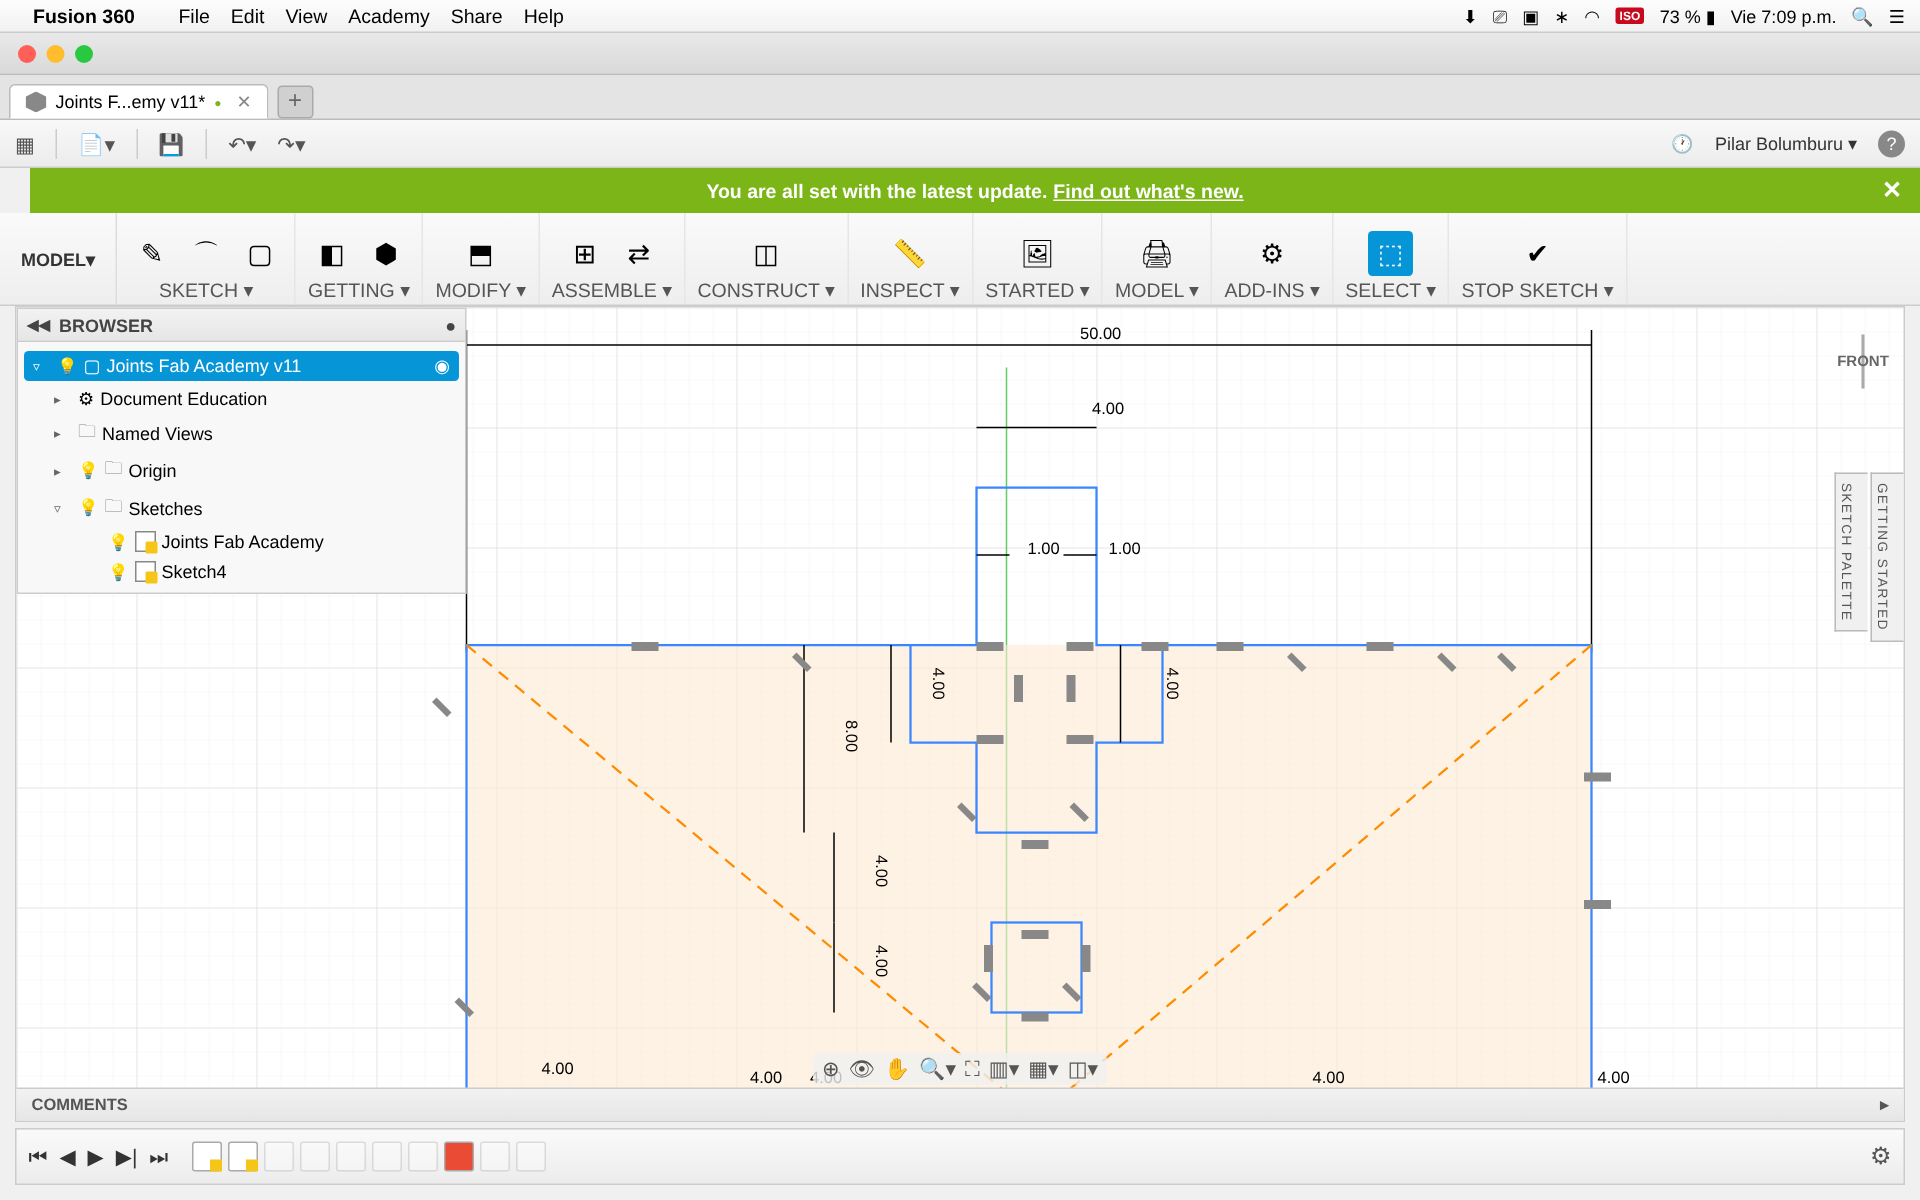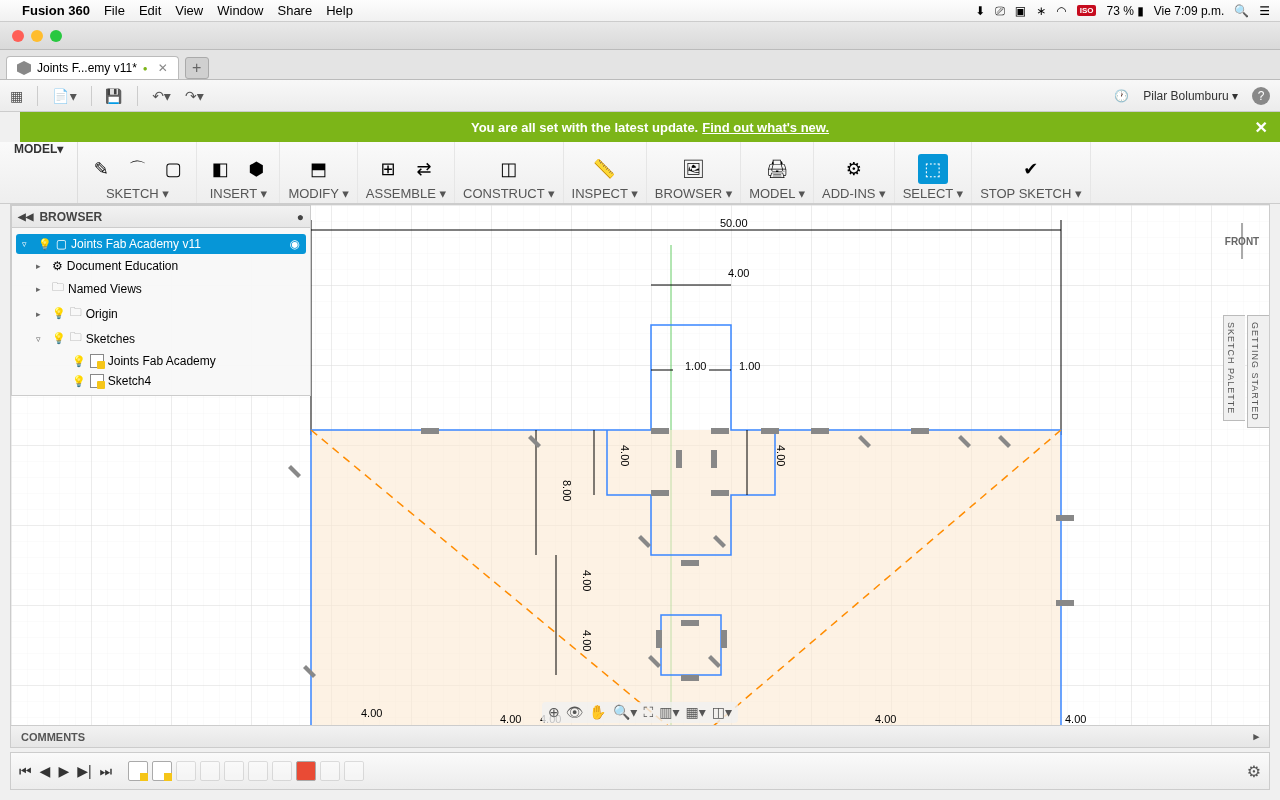--- a/index.html
+++ b/index.html
@@ -1,19 +1,19 @@
 <!DOCTYPE html>
 <html><head>
 <meta charset="utf-8">
 <style>
 * { margin: 0; padding: 0; box-sizing: border-box; font-family: -apple-system, "Helvetica Neue", Arial, sans-serif; }
 body { width: 1280px; height: 800px; overflow: hidden; background: #f0f0f0; position: relative; }
 .menubar { height: 22px; background: linear-gradient(#fdfdfd,#f1f1f1); display: flex; align-items: center; padding: 0 10px; font-size: 13px; border-bottom: 1px solid #ccc; }
 .menubar .apple { font-size: 14px; margin-right: 12px; }
-.menubar .app { font-weight: 600; margin-right: 14px; }
+.menubar .app { font-weight: 600; margin-right: 29px; }
 .menubar .m { margin-right: 14px; cursor: default; }
 .menubar .right { margin-left: auto; display: flex; align-items: center; gap: 10px; font-size: 12px; }
 .menubar .flag { background: #c60b1e; color: #fff; font-size: 8px; padding: 1px 3px; border-radius: 2px; font-weight: bold; }
 .titlebar { height: 28px; background: linear-gradient(#e9e9e9,#d9d9d9); display: flex; align-items: center; position: relative; border-bottom: 1px solid #bbb; }
 .tlights { display: flex; gap: 7px; padding-left: 12px; }
 .tlights span { width: 12px; height: 12px; border-radius: 50%; display: block; }
 .tl-r { background: #ff5f57; } .tl-y { background: #ffbd2e; } .tl-g { background: #28c840; }
 .titlebar .title { position: absolute; left: 0; right: 0; text-align: center; font-size: 13px; color: #444; }
 .tabrow { height: 30px; background: #e4e4e4; display: flex; align-items: flex-end; padding: 0 6px; border-bottom: 1px solid #bbb; }
 .tab { display: flex; align-items: center; gap: 6px; background: #fff; border: 1px solid #bbb; border-bottom: none; border-radius: 4px 4px 0 0; padding: 4px 10px; font-size: 12px; }
@@ -21,21 +21,21 @@
 .tab .x { color: #888; cursor: pointer; margin-left: 4px; }
 .newtab { width: 24px; height: 22px; background: #d0d0d0; border-radius: 3px; margin-left: 6px; display: flex; align-items: center; justify-content: center; color: #666; font-size: 16px; border: 1px solid #aaa; }
 .topbar { height: 32px; background: linear-gradient(#f8f8f8,#ececec); border-bottom: 1px solid #ccc; display: flex; align-items: center; padding: 0 10px; gap: 14px; }
 .topbar .ico { color: #555; font-size: 14px; cursor: pointer; }
 .topbar .sep { width: 1px; height: 20px; background: #ccc; }
 .topbar .right { margin-left: auto; display: flex; align-items: center; gap: 14px; font-size: 12px; color: #333; }
 .banner { height: 30px; background: #7cb518; color: #fff; display: flex; align-items: center; justify-content: center; font-size: 13px; font-weight: 600; position: relative; margin-left: 20px; }
 .banner a { color: #fff; text-decoration: underline; margin-left: 4px; }
 .banner .close { position: absolute; right: 12px; font-size: 16px; cursor: pointer; }
 .ribbon { height: 62px; background: linear-gradient(#fafafa,#eee); border-bottom: 1px solid #ccc; display: flex; align-items: stretch; }
-.model-btn { display: flex; align-items: flex-start; justify-content: center; padding: 0 14px; font-size: 12px; font-weight: 600; color: #333; border-right: 1px solid #ddd; white-space: nowrap; }
+.model-btn { display: flex; align-items: center; justify-content: center; padding: 0 14px; font-size: 12px; font-weight: 600; color: #333; border-right: 1px solid #ddd; white-space: nowrap; }
 .ribbon-groups { display: flex; flex: 1; }
 .rgroup { display: flex; flex-direction: column; align-items: center; justify-content: flex-end; padding: 4px 8px 2px; border-right: 1px solid #e6e6e6; }
 .rgroup .icons { display: flex; gap: 6px; margin-bottom: 2px; }
 .ribo { width: 30px; height: 30px; border-radius: 3px; display: flex; align-items: center; justify-content: center; font-size: 18px; }
 .ribo.sel { background: #0696d7; color: #fff; }
 .rlabel { font-size: 13px; color: #555; white-space: nowrap; }
 .workspace { position: absolute; top: 204px; bottom: 52px; left: 10px; right: 10px; background: #fff; border: 1px solid #ccc; }
 .grid-svg { position: absolute; inset: 0; }
 .browser { position: absolute; left: 0; top: 0; width: 300px; background: rgba(248,248,248,0.95); border: 1px solid #ccc; font-size: 12px; }
 .browser-hdr { height: 22px; background: linear-gradient(#f2f2f2,#e6e6e6); display: flex; align-items: center; padding: 0 6px; font-weight: 600; color: #444; gap: 6px; border-bottom: 1px solid #ccc; }
@@ -72,21 +72,21 @@
 </style>
 </head>
 <body>
 
 <div class="menubar">
   <span class="apple"></span>
   <span class="app">Fusion 360</span>
   <span class="m">File</span>
   <span class="m">Edit</span>
   <span class="m">View</span>
-  <span class="m">Window</span>
+  <span class="m">Academy</span>
   <span class="m">Share</span>
   <span class="m">Help</span>
   <div class="right">
     <span>⬇</span>
     <span>⎚</span>
     <span>▣</span>
     <span>∗</span>
     <span>◠</span>
     <span class="flag">ISO</span>
     <span><span>73 %</span> ▮</span>
@@ -145,21 +145,21 @@
           <div class="ribo">⌒</div>
           <div class="ribo">▢</div>
         </div>
         <div class="rlabel">SKETCH ▾</div>
       </div>
       <div class="rgroup">
         <div class="icons">
           <div class="ribo">◧</div>
           <div class="ribo">⬢</div>
         </div>
-        <div class="rlabel">INSERT ▾</div>
+        <div class="rlabel">GETTING ▾</div>
       </div>
       <div class="rgroup">
         <div class="icons">
           <div class="ribo">⬒</div>
         </div>
         <div class="rlabel">MODIFY ▾</div>
       </div>
       <div class="rgroup">
         <div class="icons">
           <div class="ribo">⊞</div>
@@ -176,21 +176,21 @@
       <div class="rgroup">
         <div class="icons">
           <div class="ribo">📏</div>
         </div>
         <div class="rlabel">INSPECT ▾</div>
       </div>
       <div class="rgroup">
         <div class="icons">
           <div class="ribo">🖼</div>
         </div>
-        <div class="rlabel">BROWSER ▾</div>
+        <div class="rlabel">STARTED ▾</div>
       </div>
       <div class="rgroup">
         <div class="icons">
           <div class="ribo">🖨</div>
         </div>
         <div class="rlabel">MODEL ▾</div>
       </div>
       <div class="rgroup">
         <div class="icons">
           <div class="ribo">⚙</div>

